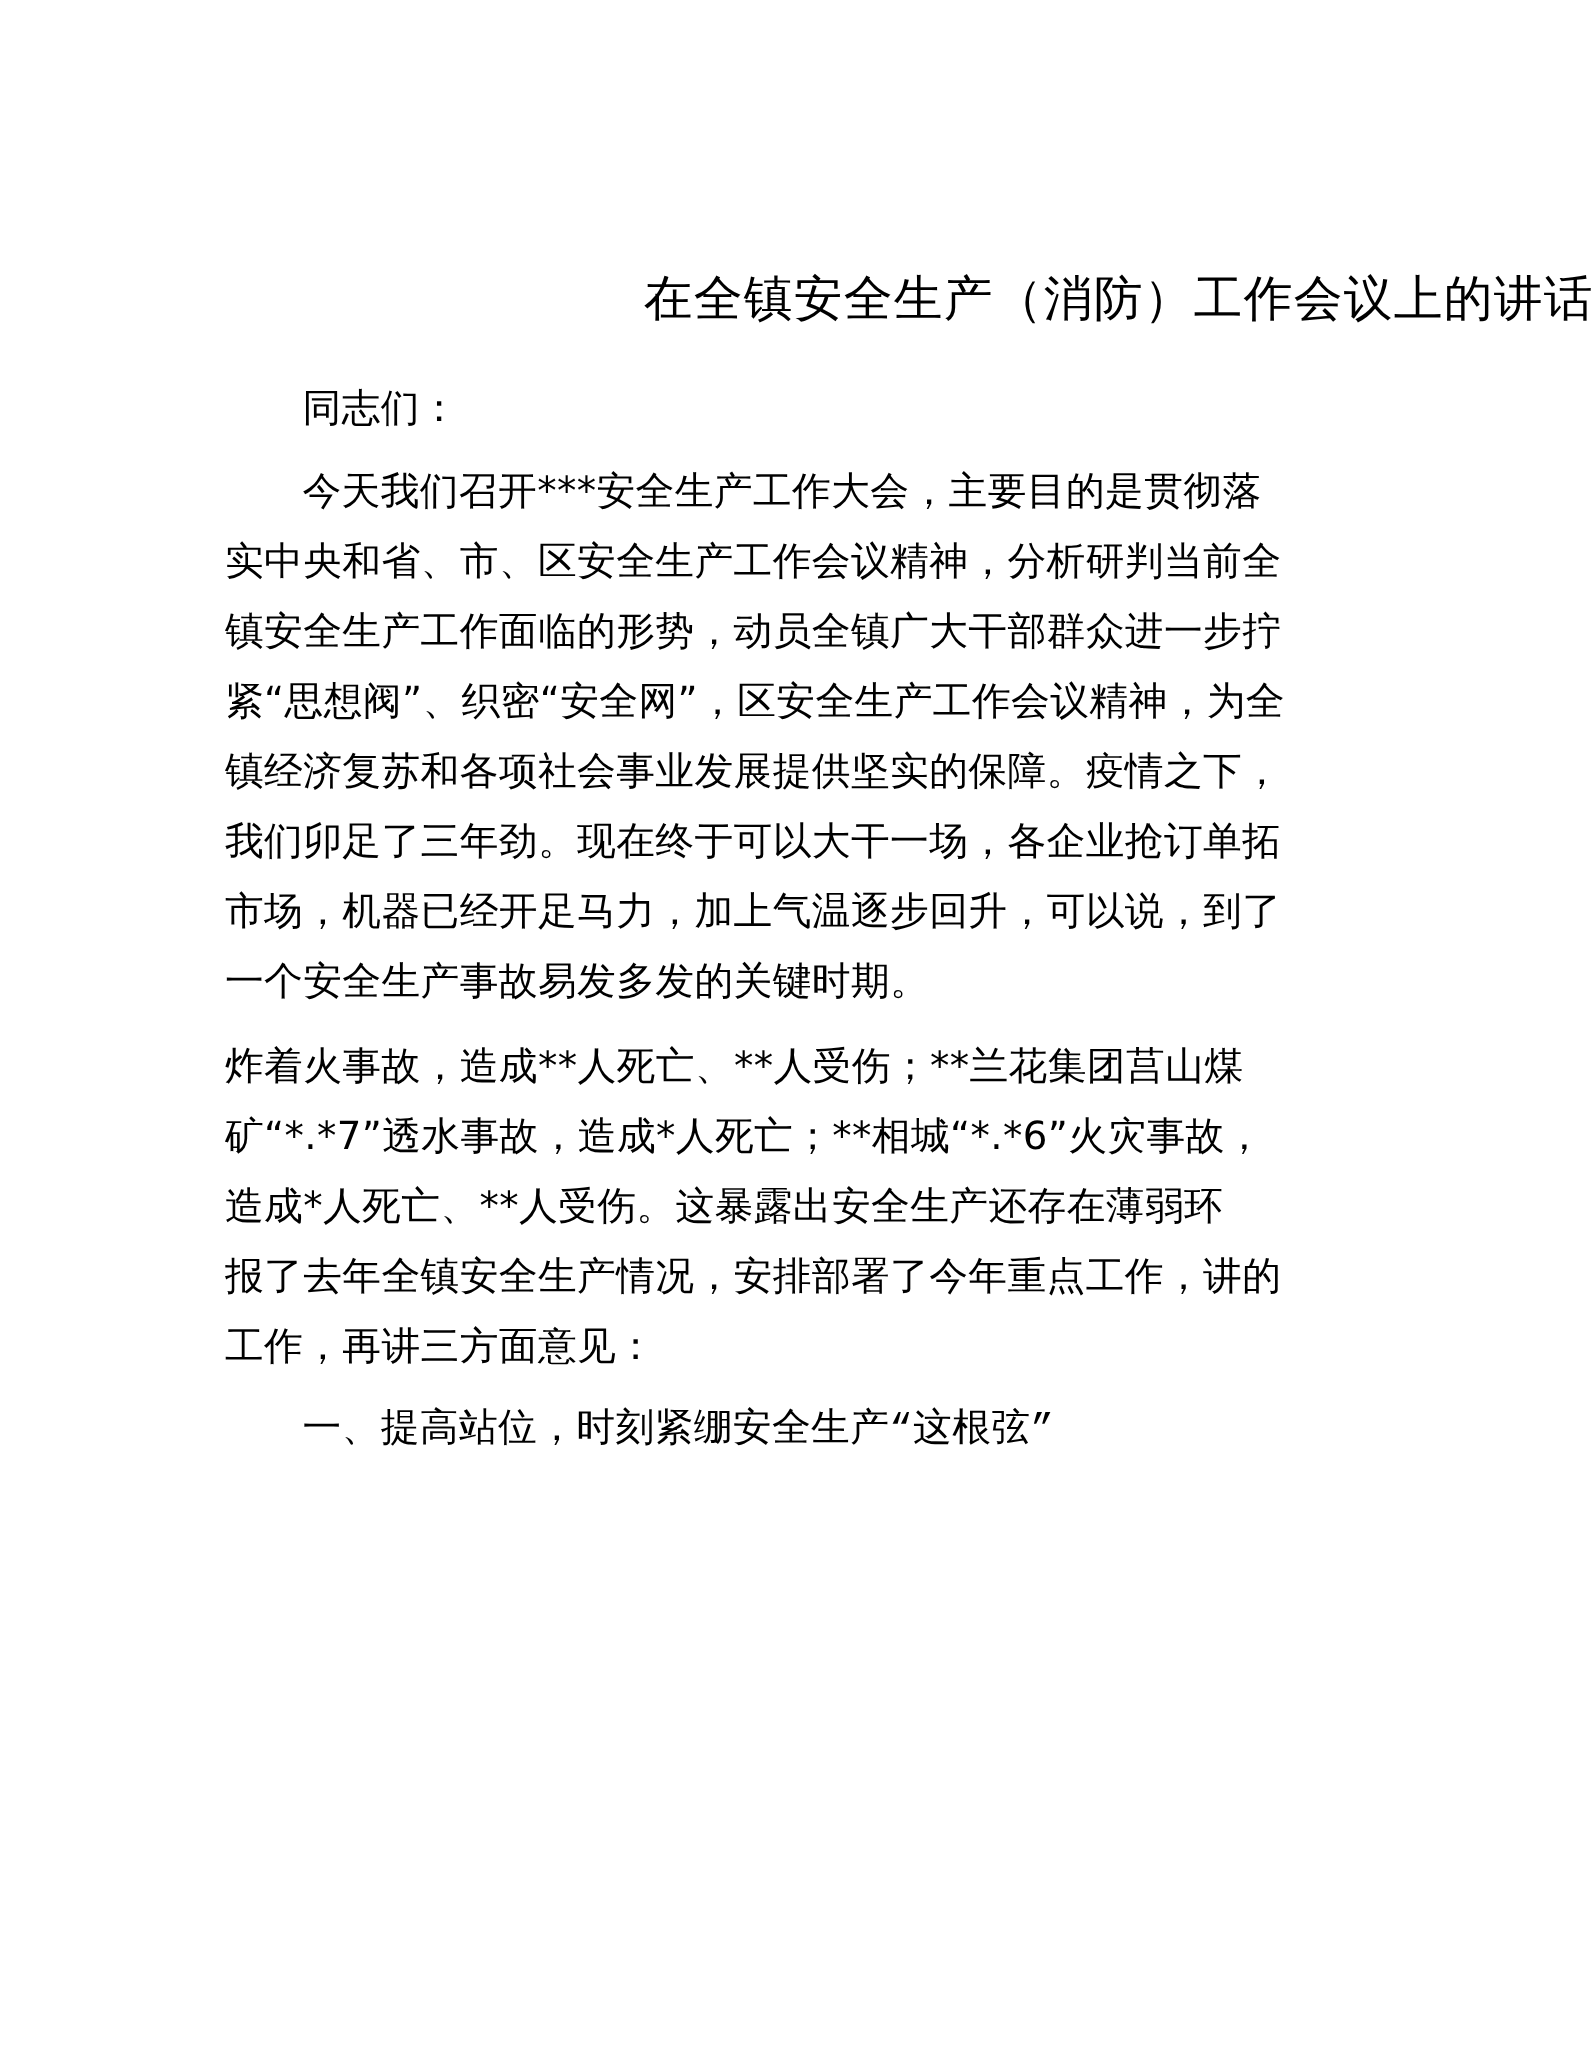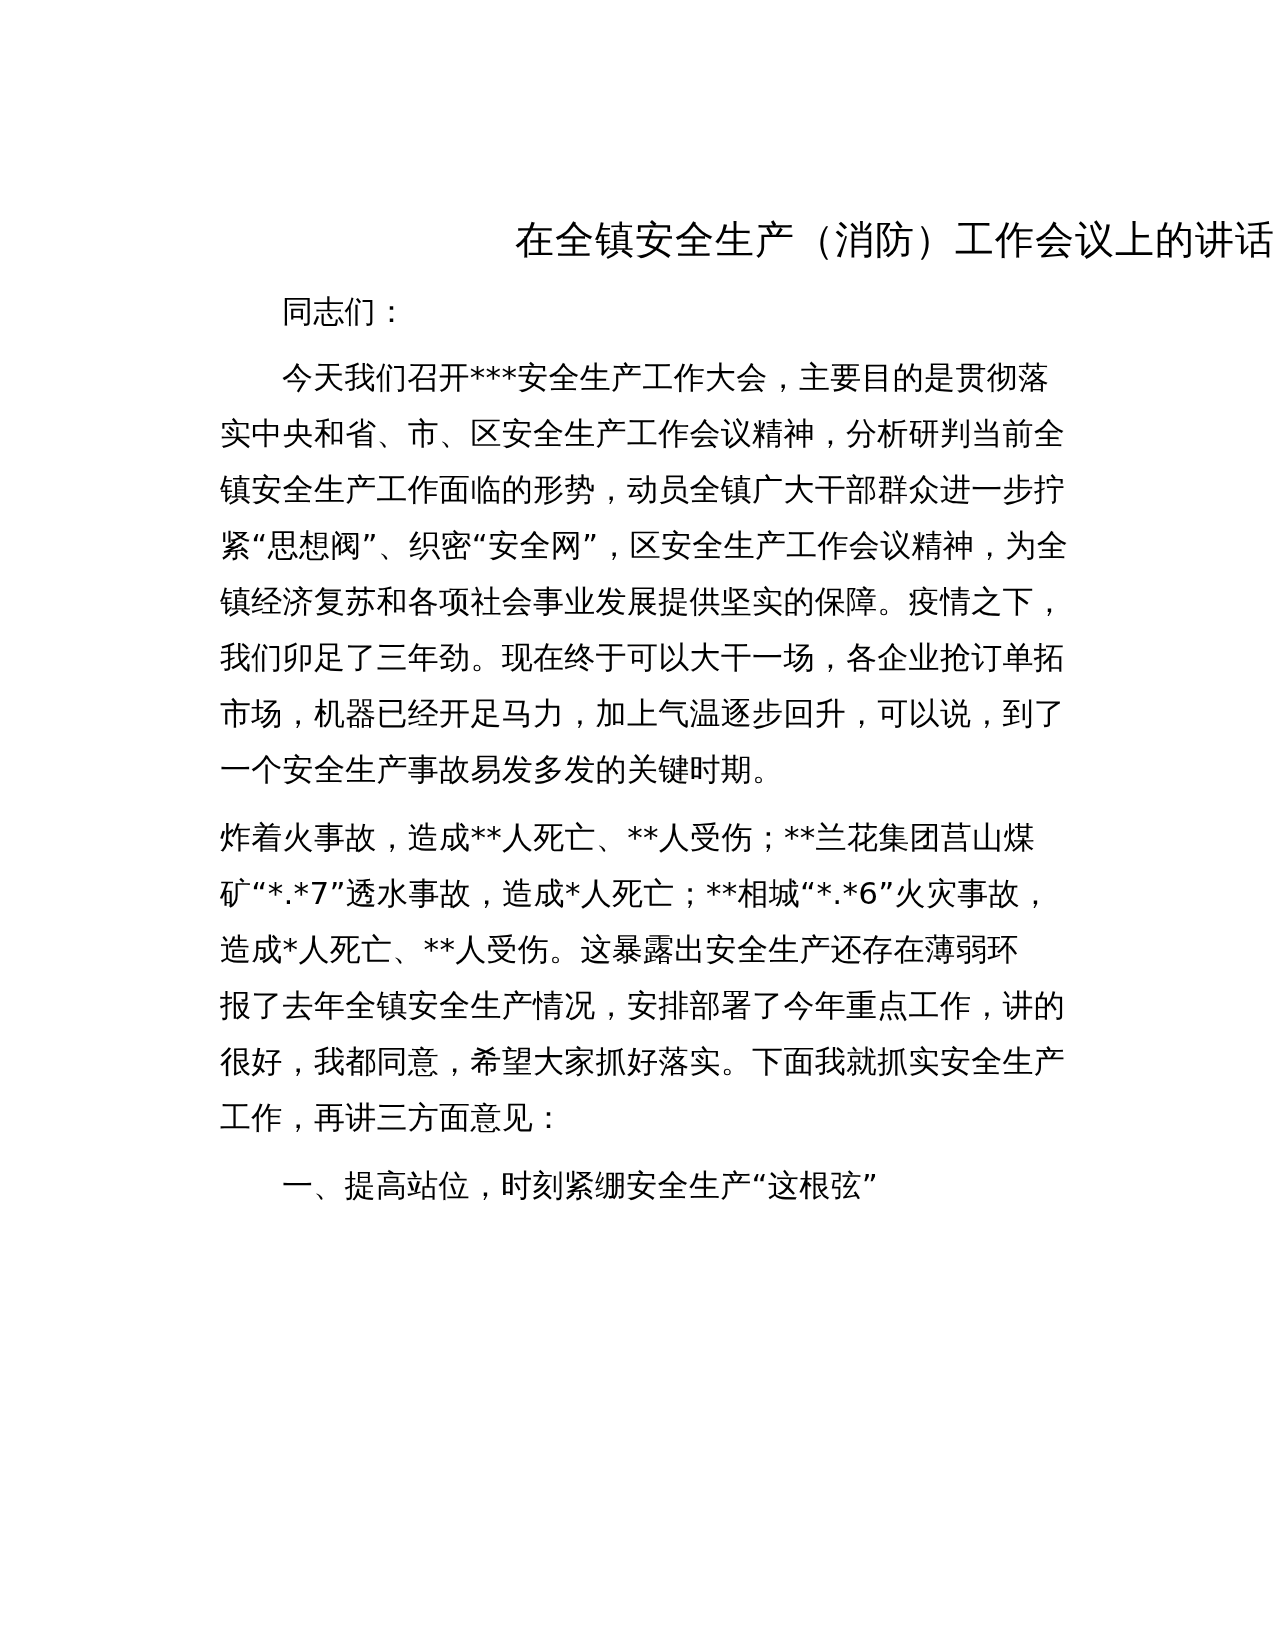--- a/index.html
+++ b/index.html
@@ -1,27 +1,27 @@
 <!DOCTYPE html>
 <html><head>
 <meta charset="utf-8">
 <style>
   html, body { margin: 0; padding: 0; background: #ffffff; }
   body { width: 1275px; height: 1650px; position: relative; overflow: hidden;
          font-family: "DejaVu Sans", "Liberation Sans", sans-serif; color: #000000; }
   .page { position: absolute; left: 0; top: 0; width: 1275px; height: 1650px; background: #ffffff; }
   .title { position: absolute; left: 0; width: 1275px; top: 212px; text-align: right;
            font-size: 39px; line-height: 56px; letter-spacing: 1px; color: #000; }
-  .body { position: absolute; left: 180px; width: 860px; top: 283px; margin-left: 40px; }
+  .body { position: absolute; left: 180px; width: 860px; top: 299px; }
   .p { font-size: 31px; line-height: 56px; text-indent: 62px; margin: 0 0 12px 0;
        text-align: justify; color: #000; letter-spacing: 0.3px; }
   .line { display: block; white-space: nowrap; }
   .ind { padding-left: 62px; }
   .salutation { margin-bottom: 10px; }
-  .heading { margin-top: 8px; }
+  .heading { margin-top: 8px; font-family: Liberation Mono, monospace; }
 </style>
 </head>
 <body>
 
 <div class="page">
   <div class="title">在全镇安全生产（消防）工作会议上的讲话</div>
 
   <div class="body">
     <div class="p salutation">
       <span>同志们：</span>
@@ -36,21 +36,20 @@
       <span class="line">我们卯足了三年劲。现在终于可以大干一场，各企业抢订单拓</span>
       <span class="line">市场，机器已经开足马力，加上气温逐步回升，可以说，到了</span>
       <span class="line">一个安全生产事故易发多发的关键时期。</span>
     </div>
 
     <div class="p" style="text-indent:0">
       <span class="line">炸着火事故，造成**人死亡、**人受伤；**兰花集团莒山煤</span>
       <span class="line">矿“*.*7”透水事故，造成*人死亡；**相城“*.*6”火灾事故，</span>
       <span class="line">造成*人死亡、**人受伤。这暴露出安全生产还存在薄弱环</span>
       <span class="line">报了去年全镇安全生产情况，安排部署了今年重点工作，讲的</span>
-      <span class="line">很好，我都同意，希望大家抓好落实。下面我就抓实安全生产</span>
       <span class="line">工作，再讲三方面意见：</span>
     </div>
 
     <div class="p heading">
       <span>一、提高站位，时刻紧绷安全生产“这根弦”</span>
     </div>
   </div>
 </div>
 
 </body></html>

